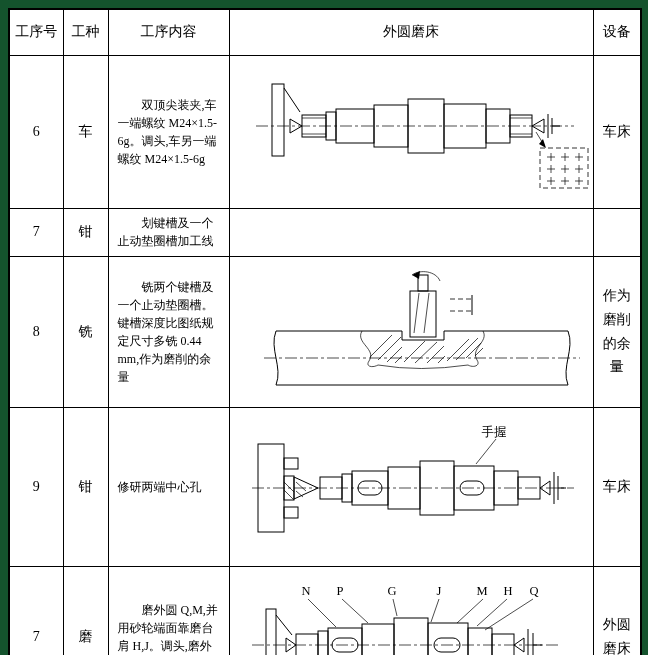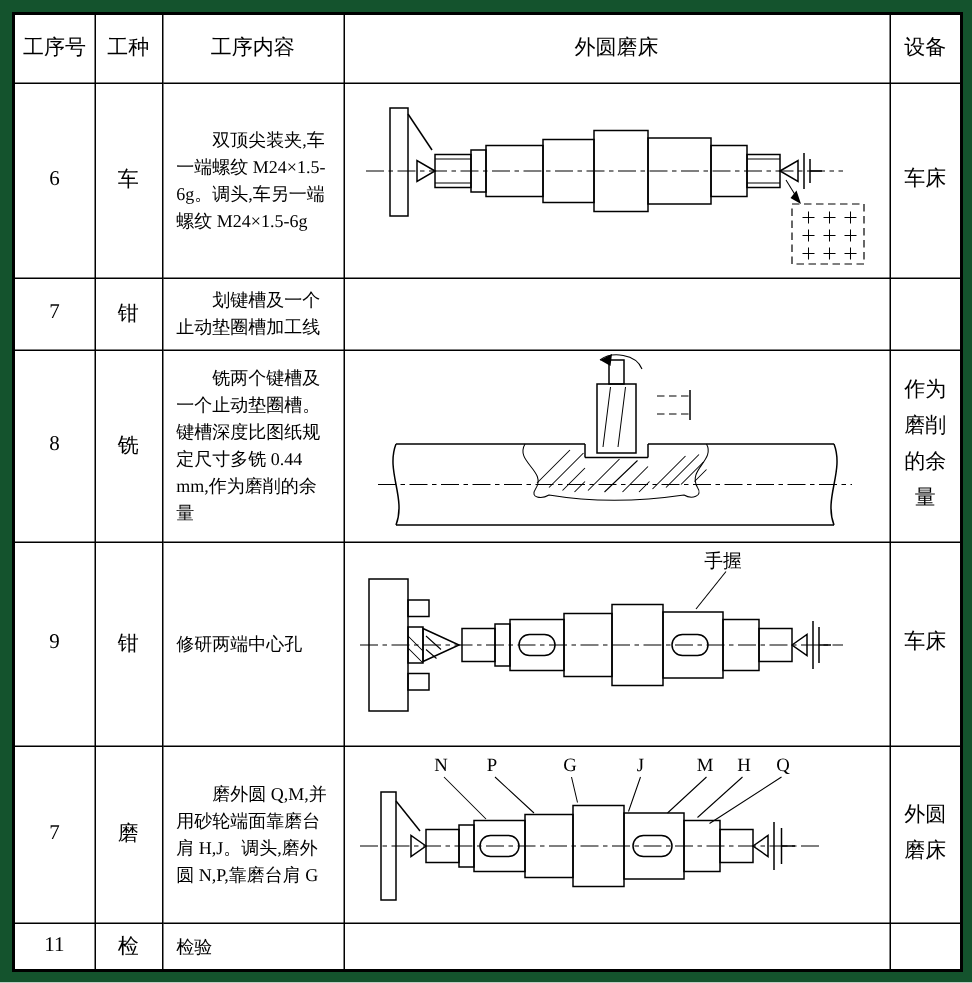--- a/index.html
+++ b/index.html
@@ -18,21 +18,21 @@
     border-collapse:collapse; table-layout:fixed;
     border:2px solid #000;
     background:#fff;
   }
   td { border:1px solid #000; font-size:14px; vertical-align:middle; overflow:hidden; }
   .head td { text-align:center; font-size:14px; }
   .no-cell, .type-cell { text-align:center; }
   .content-cell { padding:4px 9px; text-indent:2em; line-height:1.5; font-size:12px; text-align:left; }
   .content-center { text-indent:0; }
   .equip-cell { text-align:center; padding:2px 4px; line-height:1.7; }
-  .sketch-cell { padding:0; text-align:right; }
+  .sketch-cell { padding:12px; text-align:right; }
   .sketch-cell svg { display:block; margin:0 auto; }
 
   
   svg .ln { stroke:#000; fill:none; stroke-width:1; }
   svg .thin { stroke:#000; fill:none; stroke-width:0.7; }
   svg .cl { stroke:#000; fill:none; stroke-width:0.7; stroke-dasharray:12 3 3 3; }
   svg .dash { stroke:#000; fill:none; stroke-width:0.8; stroke-dasharray:5 3; }
   svg .solidblk { fill:#000; stroke:none; }
   svg text.slabel { fill:#000; stroke:none; font-family:"Liberation Serif","DejaVu Serif",serif; font-size:12.5px; }
 </style>

